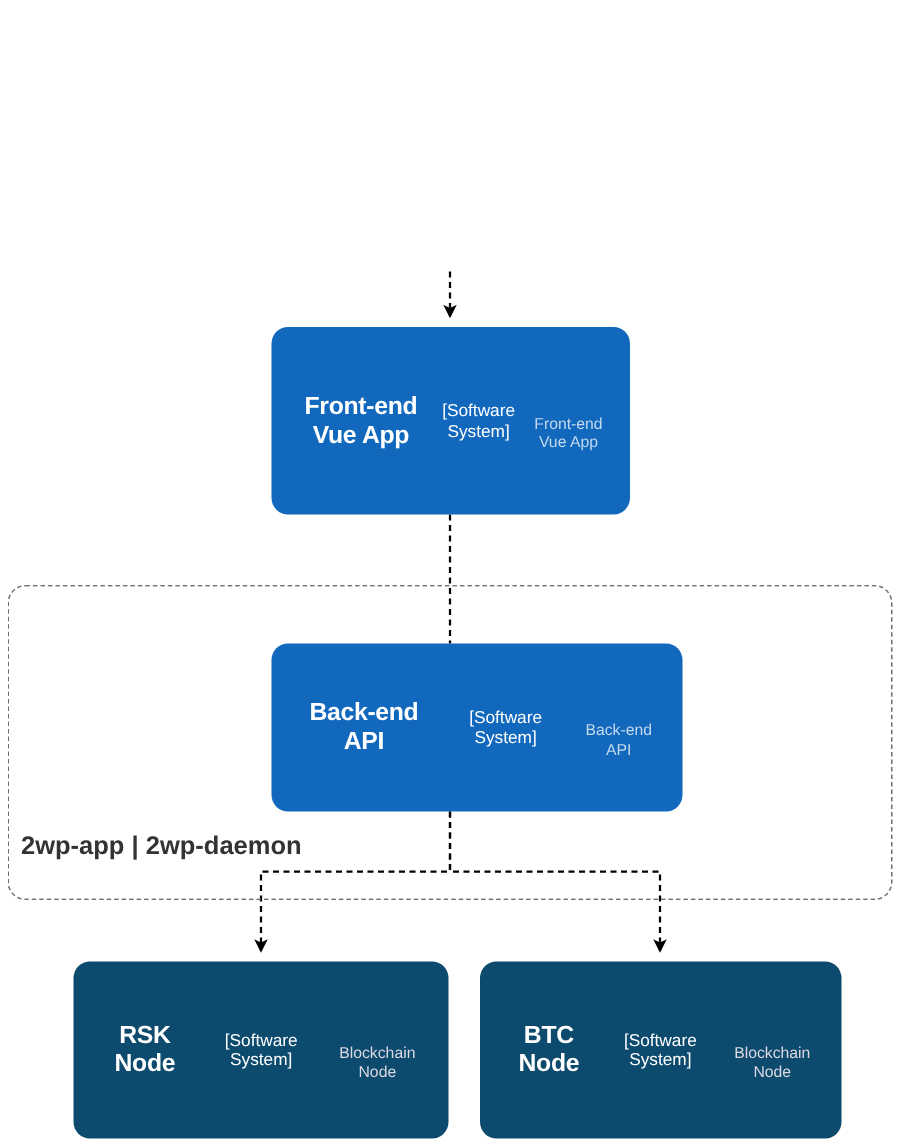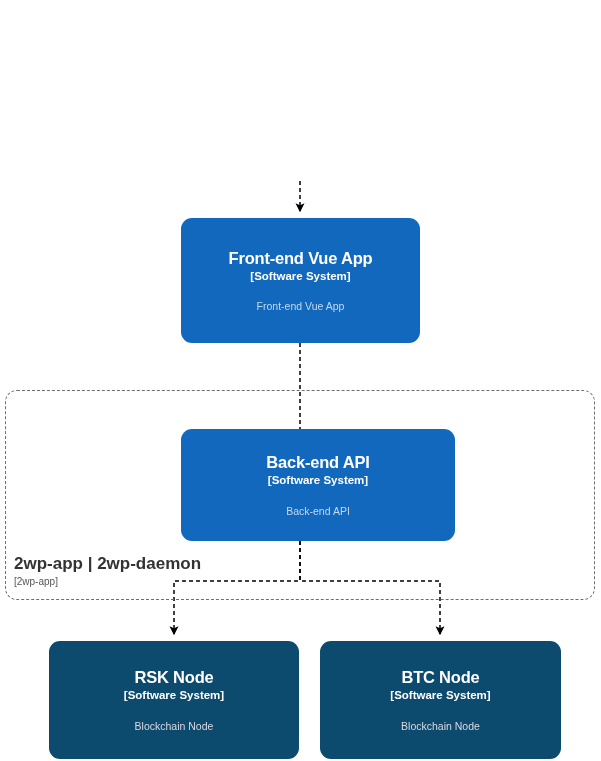--- a/index.html
+++ b/index.html
@@ -18,35 +18,35 @@
     background: #ffffff;
     overflow: hidden;
   }
 
   
   .node {
     position: absolute;
     box-sizing: border-box;
     border-radius: 11px;
     display: flex;
-    flex-direction: column;
+    flex-direction: row;
     align-items: center;
     justify-content: center;
     text-align: center;
     line-height: 1.15;
   }
   .node .n-title {
     font-size: 16.5px;
     font-weight: bold;
     color: #ffffff;
     letter-spacing: -0.2px;
   }
   .node .n-type {
     font-size: 11.5px;
-    font-weight: bold;
+    font-weight: normal;
     color: #ffffff;
     margin-top: 2px;
   }
   .node .n-desc {
     font-size: 10.5px;
     font-weight: normal;
     margin-top: 17px;
   }
 
   
@@ -139,21 +139,20 @@
 
   <div class="node sys-blue" style="left:181px; top:218px; width:239px; height:125px; padding:0 12px;">
     <div class="n-title">Front-end Vue App</div>
     <div class="n-type">[Software System]</div>
     <div class="n-desc">Front-end Vue App</div>
   </div>
 
   <div class="boundary" style="left:5px; top:390px; width:590px; height:210px;"></div>
   <div class="boundary-label" style="left:14px; top:554px; width:300px;">
     <div class="b-title">2wp-app | 2wp-daemon</div>
-    <div class="b-type">[2wp-app]</div>
   </div>
 
   <div class="node sys-blue" style="left:181px; top:429px; width:274px; height:112px; padding:0 12px;">
     <div class="n-title">Back-end API</div>
     <div class="n-type">[Software System]</div>
     <div class="n-desc">Back-end API</div>
   </div>
 
   <div class="node sys-grey" style="left:49px; top:641px; width:250px; height:118px; padding:0 12px;">
     <div class="n-title">RSK Node</div>

